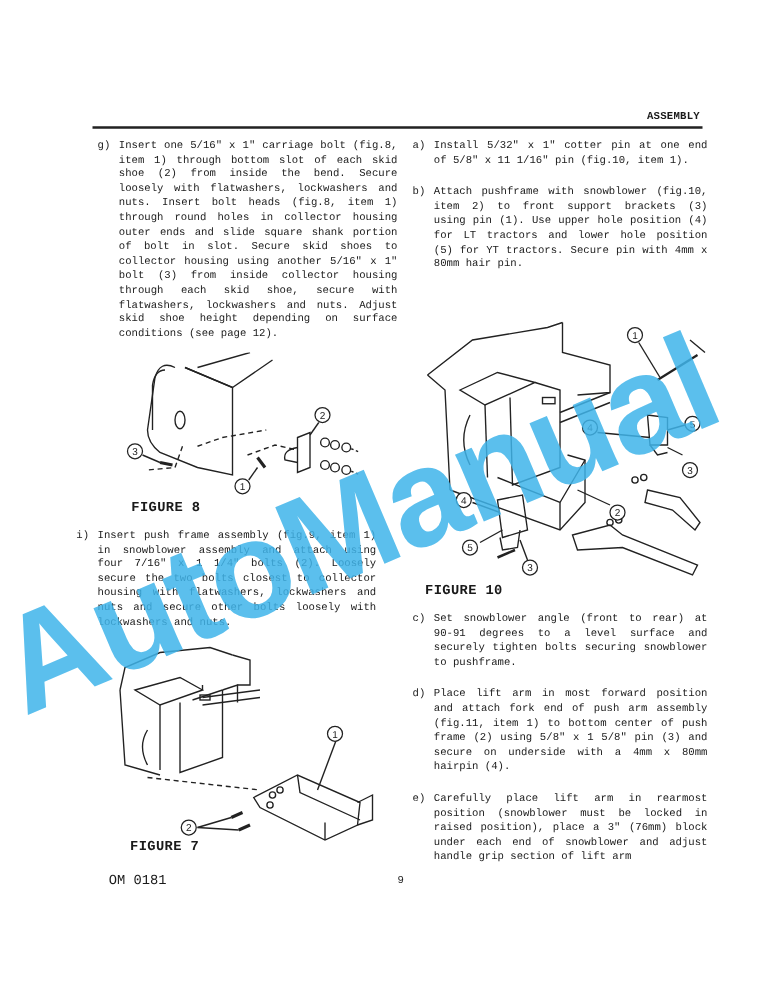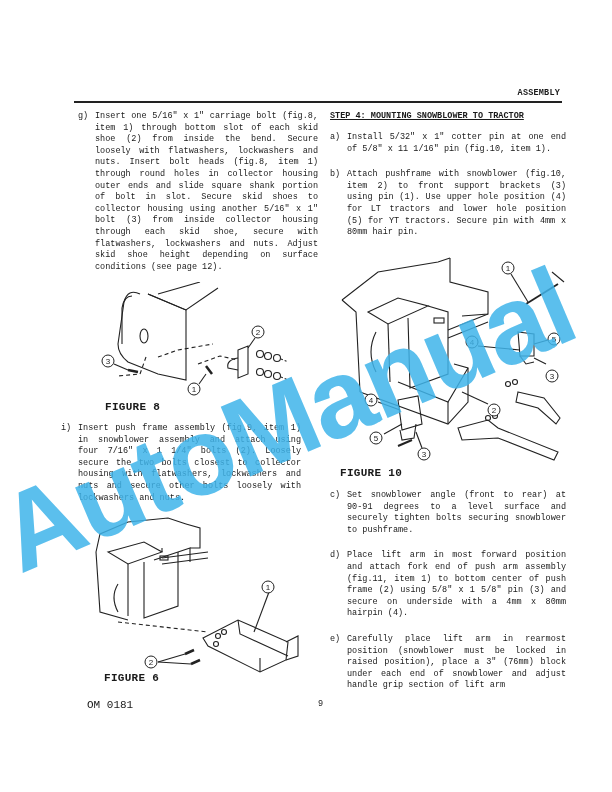--- a/index.html
+++ b/index.html
@@ -130,24 +130,23 @@
       <g>
         <circle cx="180" cy="75" r="6" fill="#fff" stroke="#222" stroke-width="1"></circle>
         <text x="180" y="78" font-size="8" text-anchor="middle" fill="#222">1</text>
       </g>
       <g>
         <circle cx="63" cy="150" r="6" fill="#fff" stroke="#222" stroke-width="1"></circle>
         <text x="63" y="153" font-size="8" text-anchor="middle" fill="#222">2</text>
       </g>
     </svg>
   </div>
-  <div class="fig-caption" style="position:absolute; left:104px; top:672px;">FIGURE 6</div>
+  <div class="fig-caption" style="position:absolute; left:104px; top:672px;">FIGURE 7</div>
 
   <div class="col-right">
-    <div class="step-title">STEP 4: MOUNTING SNOWBLOWER TO TRACTOR</div>
     <div class="step">
       <span class="marker">a)</span>
       <span>Install 5/32" x 1" cotter pin at one end of 5/8" x 11 1/16" pin (fig.10, item 1).</span>
     </div>
     <div class="step" style="margin-top:14px;">
       <span class="marker">b)</span>
       <span>Attach pushframe with snowblower (fig.10, item 2) to front support brackets (3) using pin (1). Use upper hole position (4) for LT tractors and lower hole position (5) for YT tractors. Secure pin with 4mm x 80mm hair pin.</span>
     </div>
   </div>
 

